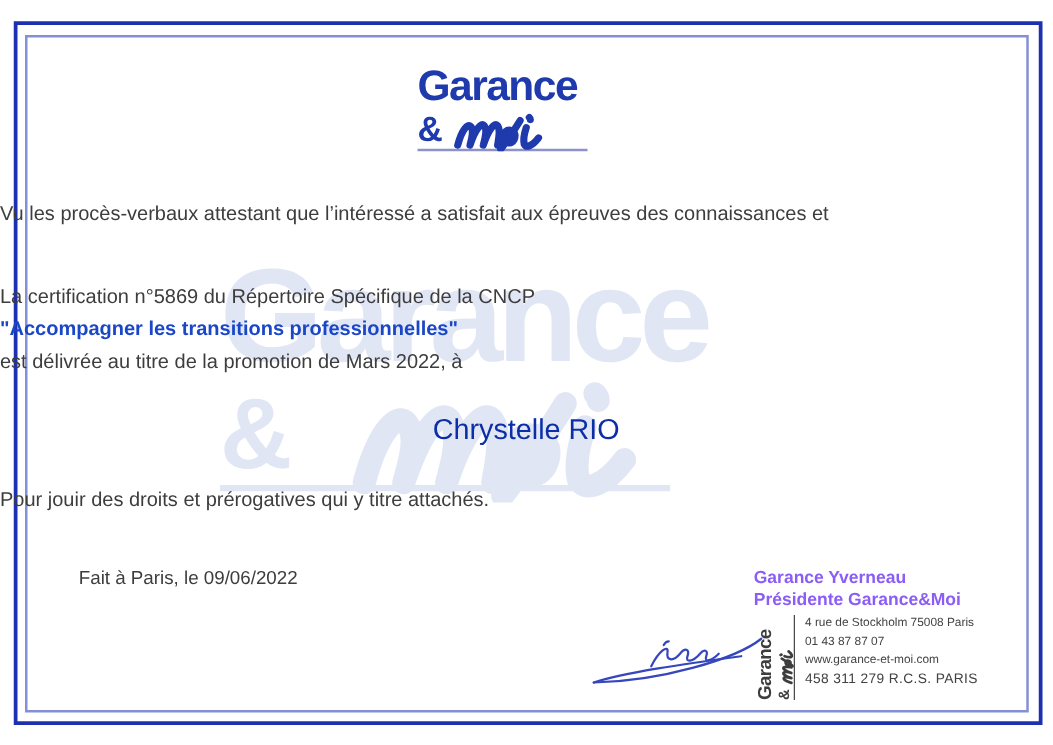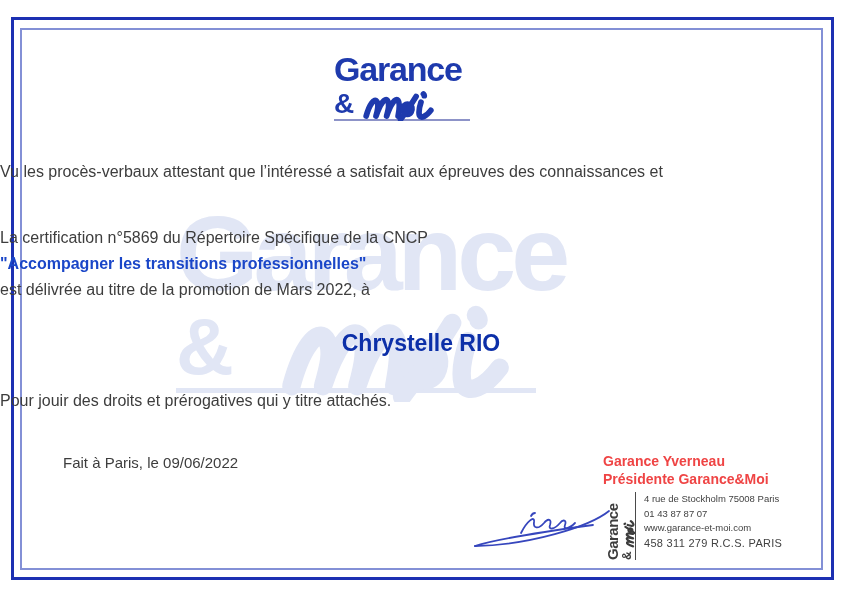--- a/index.html
+++ b/index.html
@@ -35,27 +35,27 @@
   .logo-wm svg.moi{width:320px;height:116px;margin-left:16px;margin-bottom:-20px;}
   .logo-wm .rule{width:360px;height:5px;background:var(--watermark,#e1e6f5);margin-top:6px;}
 
   
   .txt{position:absolute;left:0;right:0;z-index:1;
        color:var(--body-text,#3d3d3d);font-size:16px;line-height:26px;}
   .intro{top:159px;}
   .certblock{top:225px;}
   .cert-title{font-weight:bold;color:var(--title-blue,#1a46c8);}
   .name{position:absolute;left:0;right:0;top:330px;text-align:center;z-index:1;
-        font-size:23px;font-weight:bold;color:var(--name-blue,#0c2fa8);}
+        font-size:23px;font-weight:normal;color:var(--name-blue,#0c2fa8);}
   .rights{top:388px;}
   .issued{position:absolute;left:63px;top:454px;z-index:1;font-size:15px;
           color:var(--body-text,#3d3d3d);text-align:center;}
 
   .signer{position:absolute;left:603px;top:452px;z-index:1;font-size:14px;
-          font-weight:bold;line-height:18px;color:#ef4444;}
+          font-weight:bold;line-height:18px;color:#8b5cf6;}
 
   
   svg.signature{position:absolute;left:469px;top:493px;width:150px;height:62px;z-index:1;}
   svg.signature path{fill:none;stroke:#3646bd;stroke-width:1.8;
                      stroke-linecap:round;stroke-linejoin:round;}
 
   
   .stamp{position:absolute;left:606px;top:491px;display:flex;z-index:1;color:#424242;}
   .stamp-logo-box{position:relative;width:33px;height:69px;}
   .gm-stamp{left:0;top:0;width:69px;height:31px;color:#3d3d3d;

